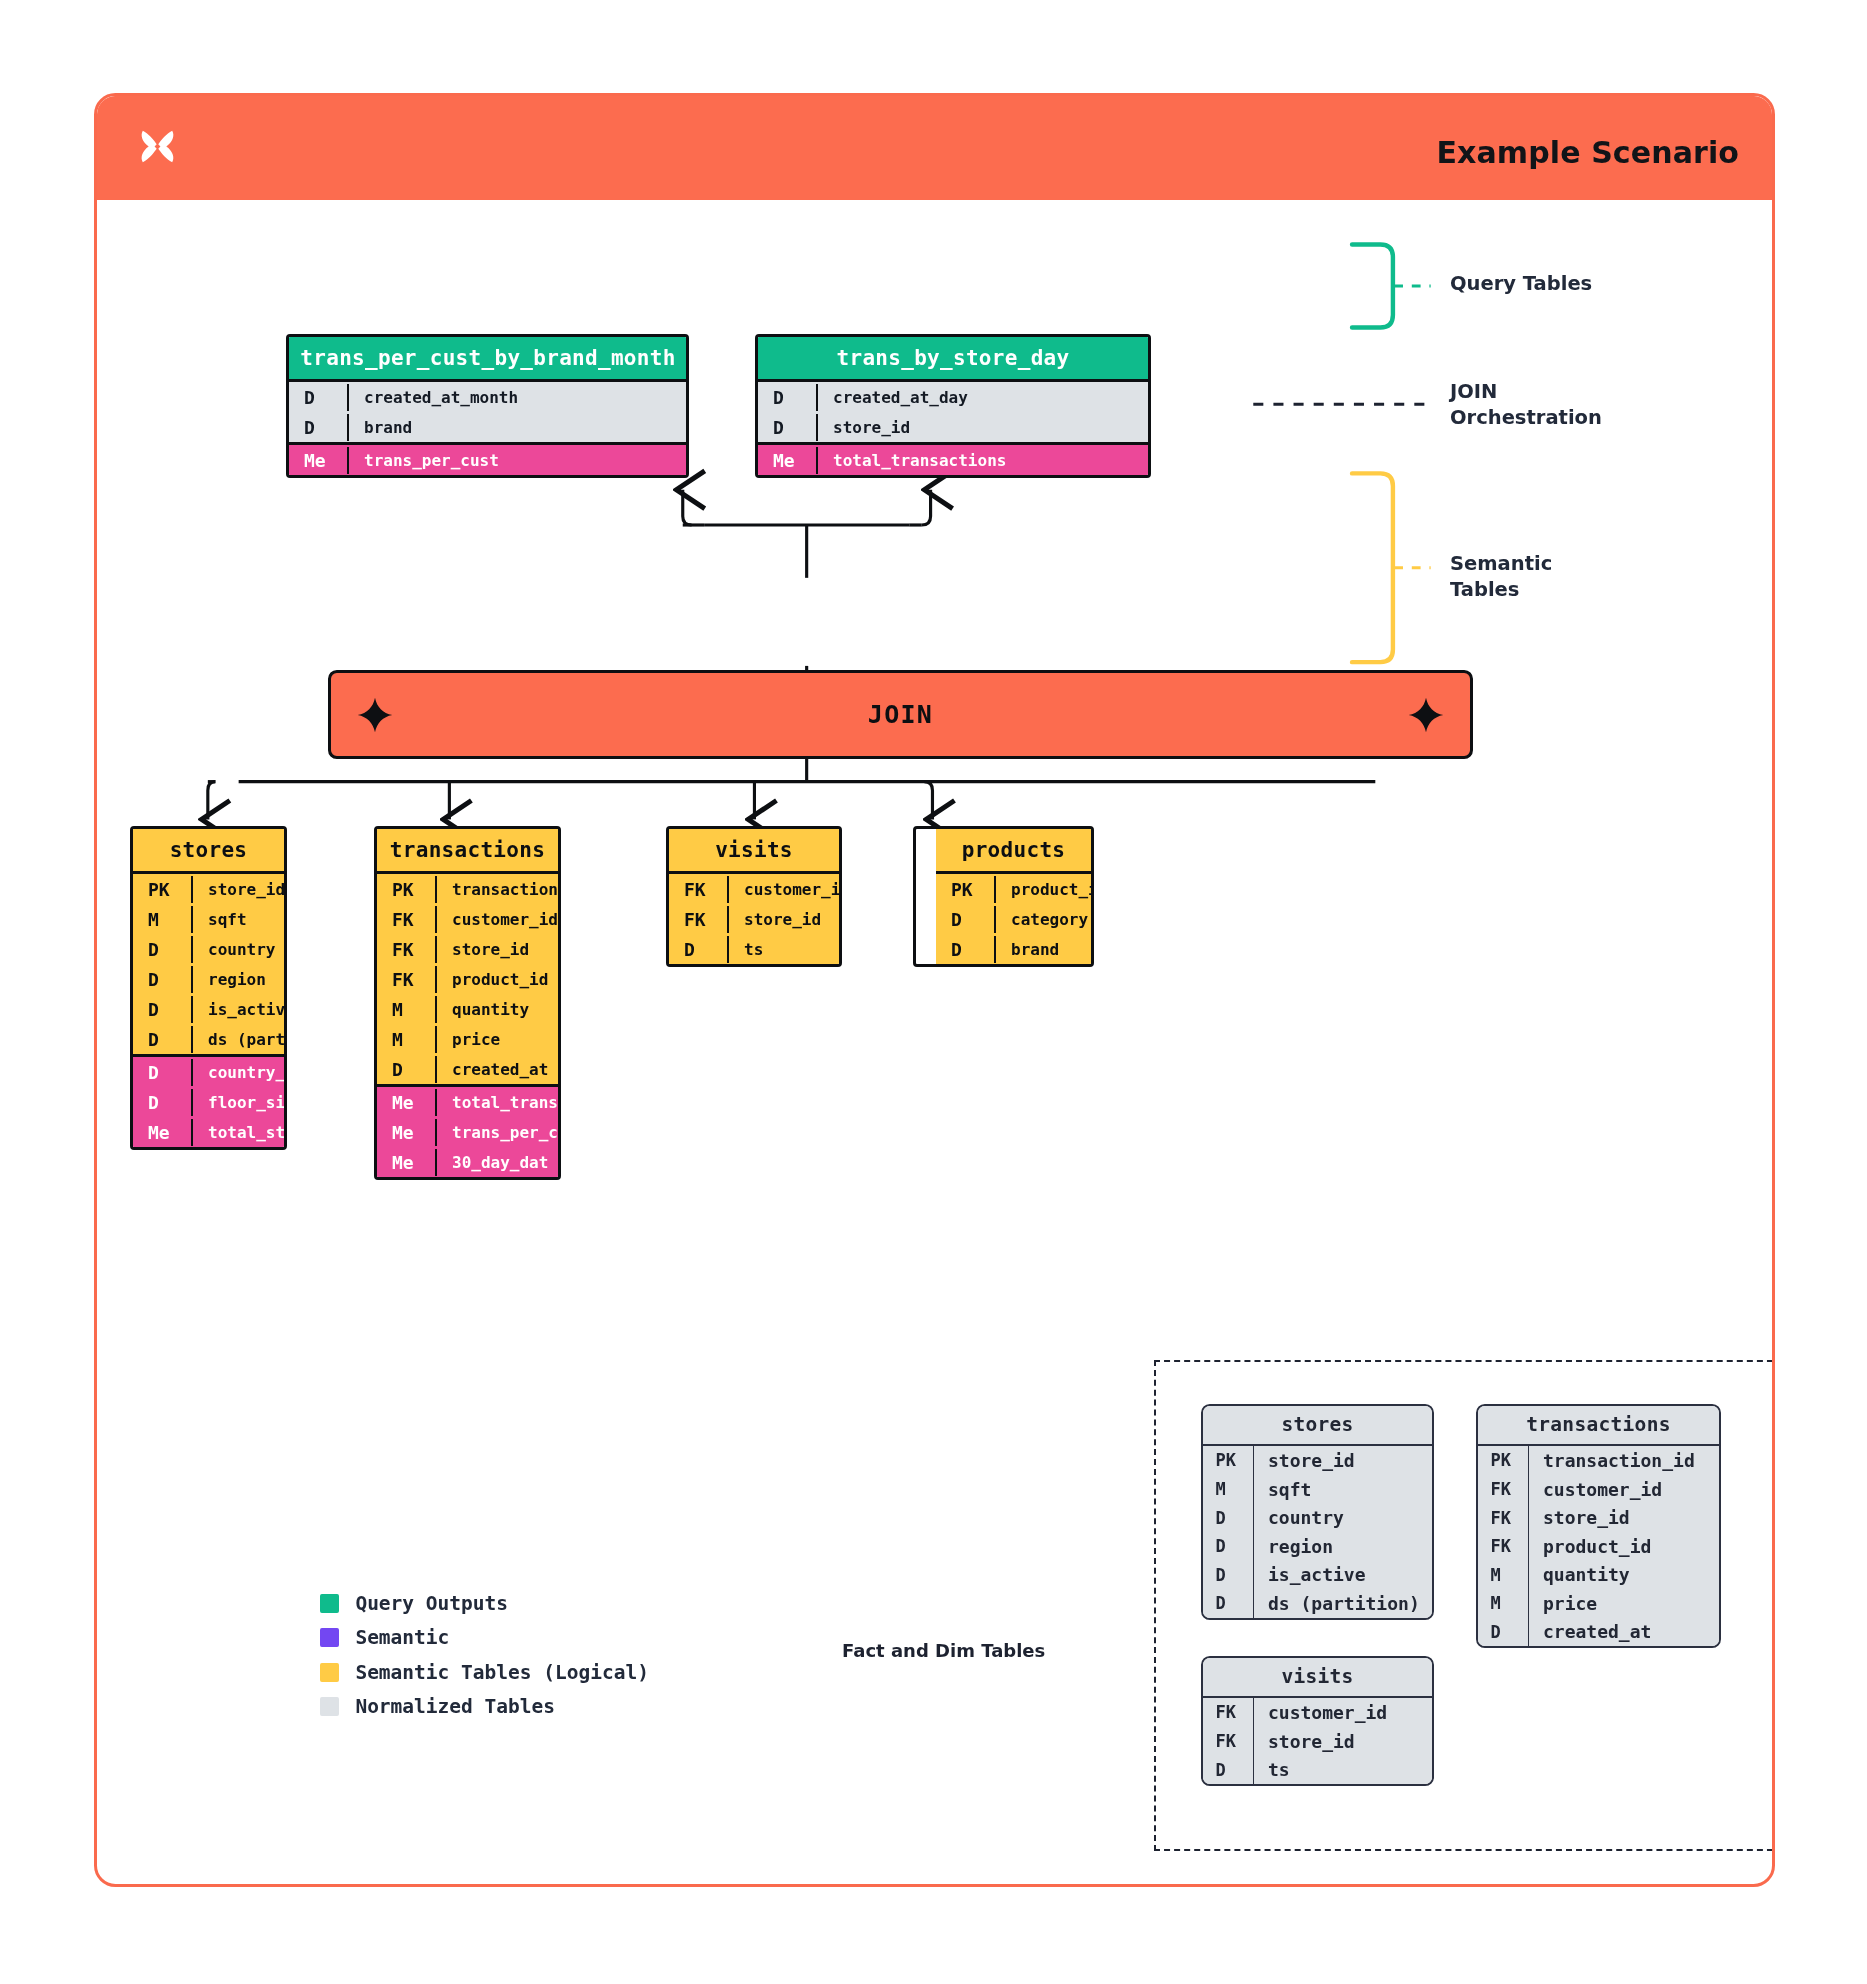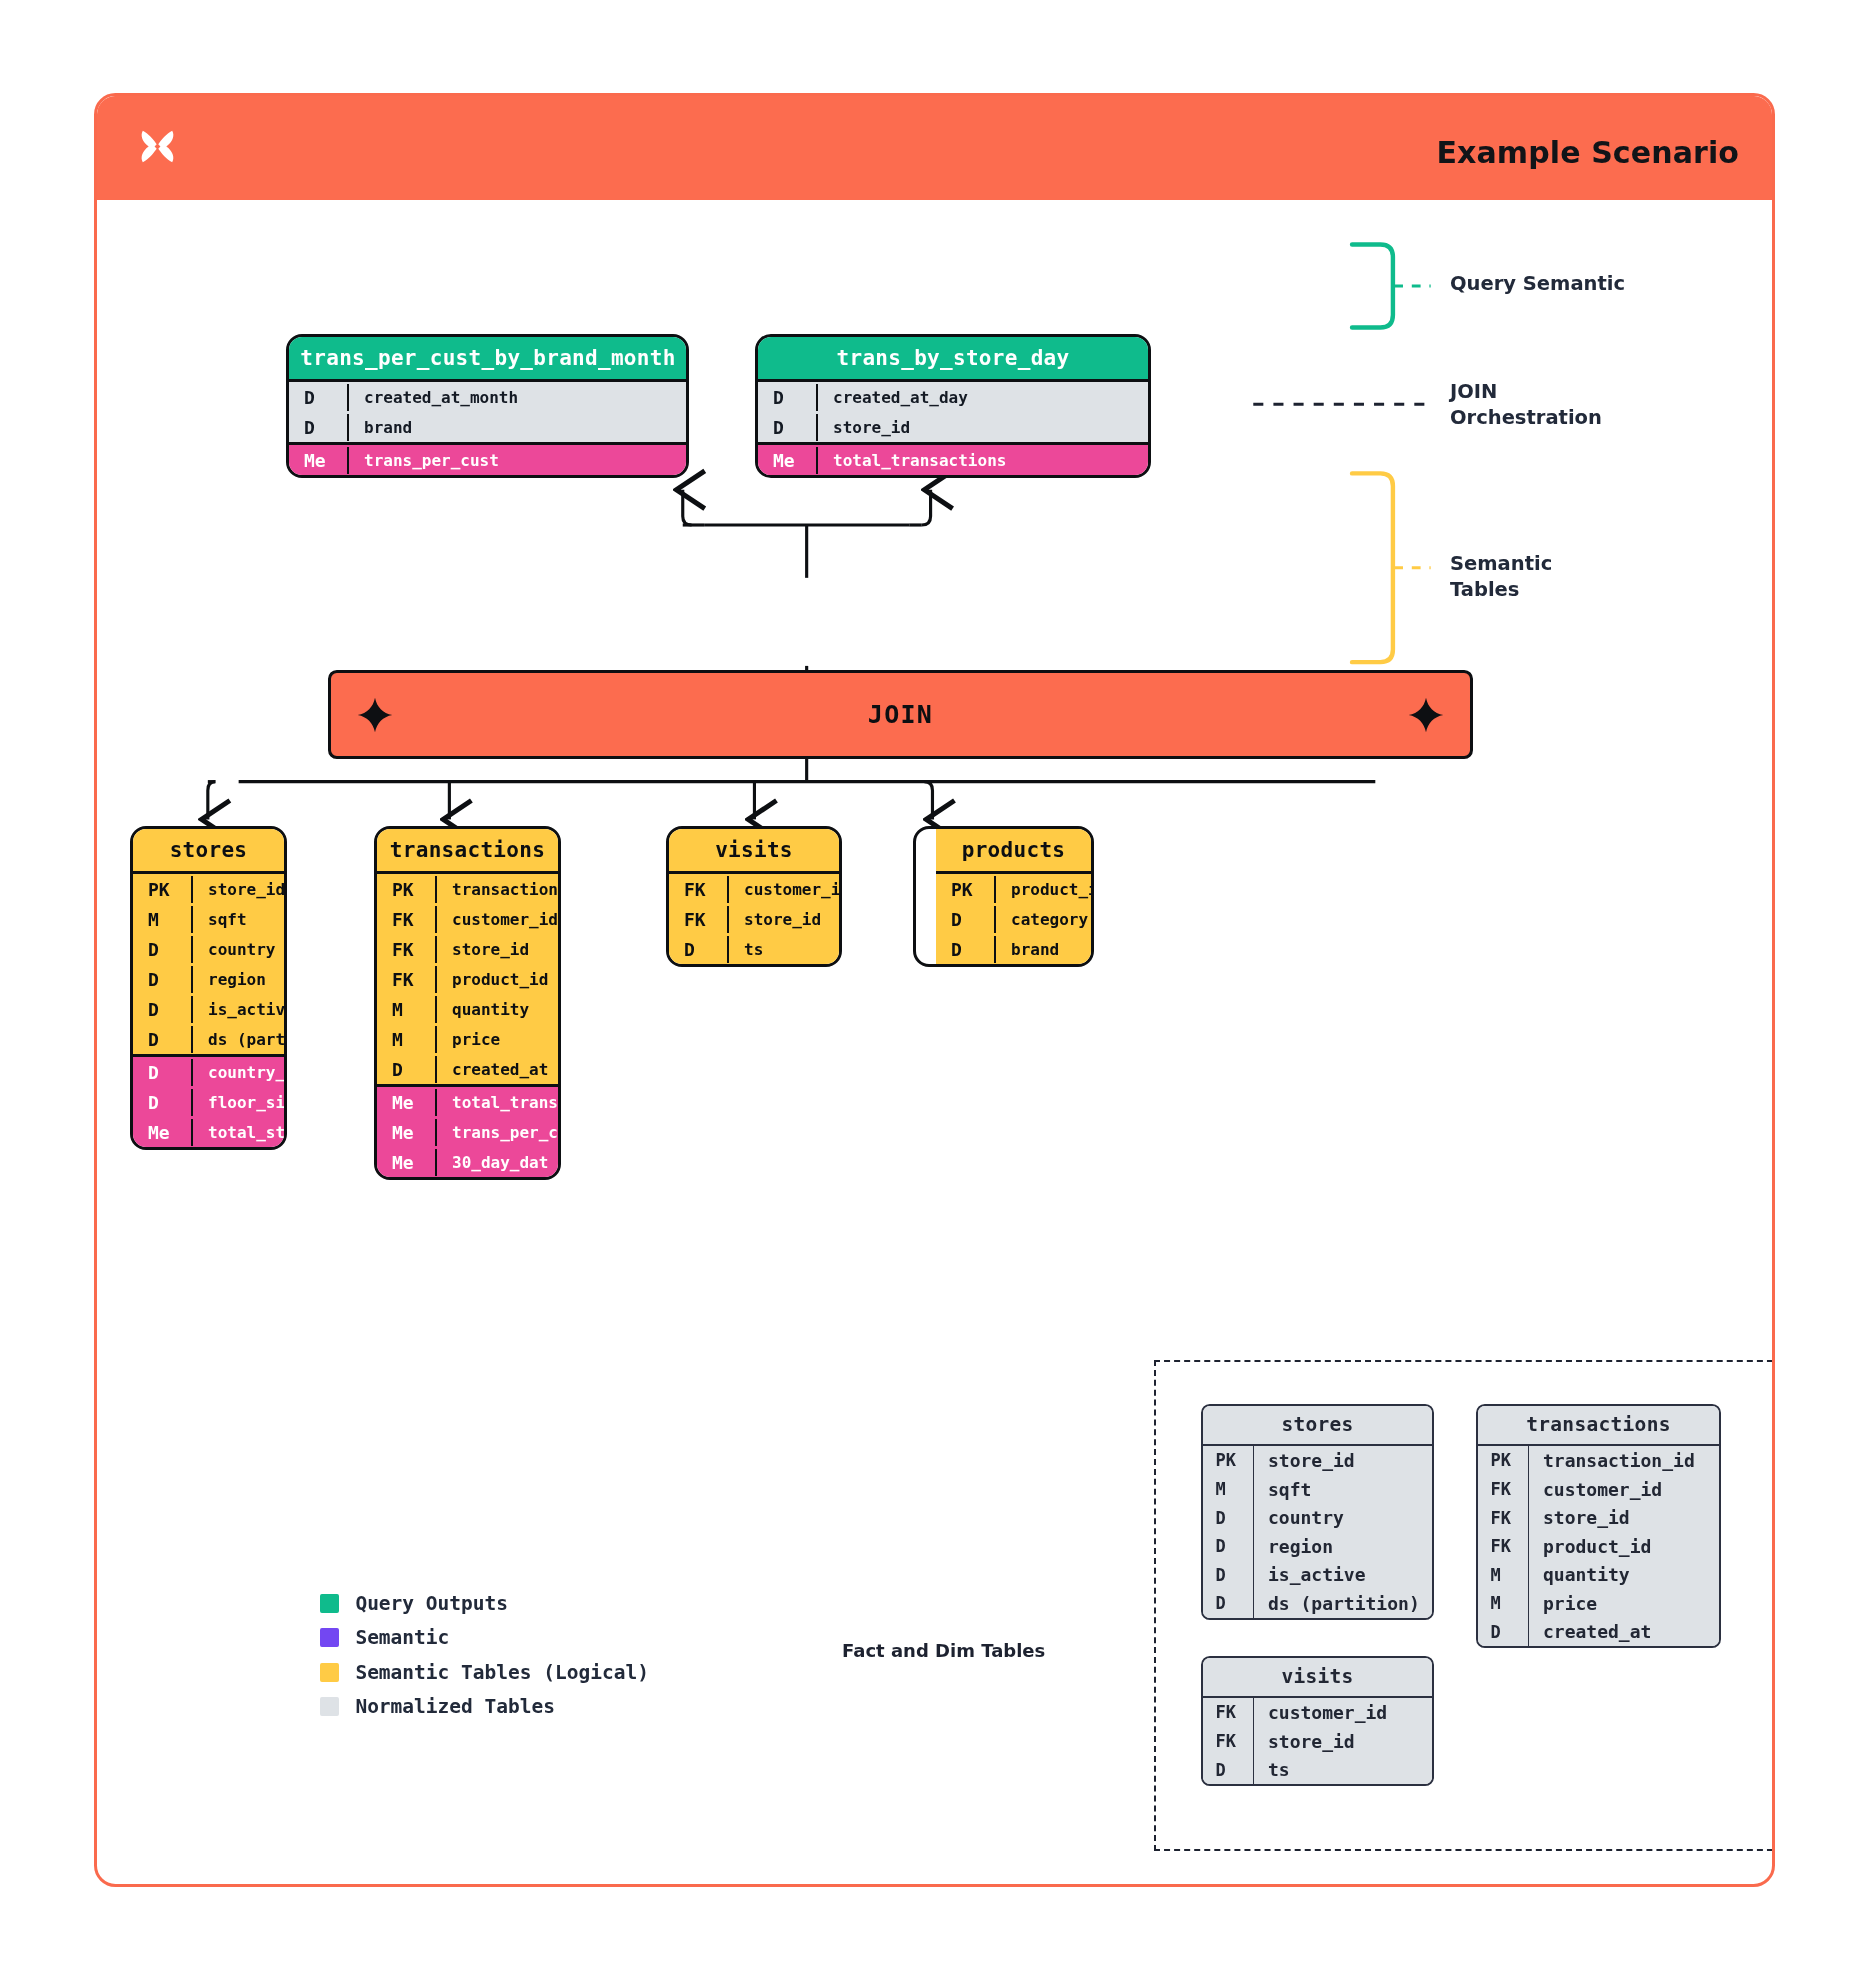--- a/index.html
+++ b/index.html
@@ -32,21 +32,21 @@
     font-family: "DejaVu Sans", sans-serif;
     font-weight: bold; font-size: 30px; color: #111418;
     letter-spacing: 0.1px;
     margin-top: 8px;
   }
 
   
   .tbl {
     position: absolute;
     border: 3.1px solid #0d0f12;
-    border-radius: 16px;
+    border-radius: 4px;
     overflow: hidden;
   }
   .tbl .thead {
     text-align: center;
     font-weight: bold;
     padding: 8.8px 11.3px 9.4px;
     font-size: 21px;
     letter-spacing: 0.3px;
     line-height: 1.15;
     border-bottom: 3.1px solid #0d0f12;
@@ -377,21 +377,21 @@
               <div class="v">category</div>
             </div>
           <div class="trow">
               <div class="k">D</div>
               <div class="v">brand</div>
             </div>
         </div>
       </div>
     </div>
 
-    <div class="anno" style="left:1353px; top:175px;">Query Semantic</div>
+    <div class="anno" style="left:1353px; top:175px;">Query Tables</div>
     <div class="anno" style="left:1353px; top:283px;">JOIN
 Orchestration</div>
     <div class="anno" style="left:1353px; top:455px;">Semantic
 Tables</div>
 
     <div class="factdim-box"></div>
     <div class="factdim-label">Fact and Dim Tables</div>
 
     <div class="tbl norm" style="left:1104px; top:1308px; width:233px;">
       <div class="thead">stores</div>

